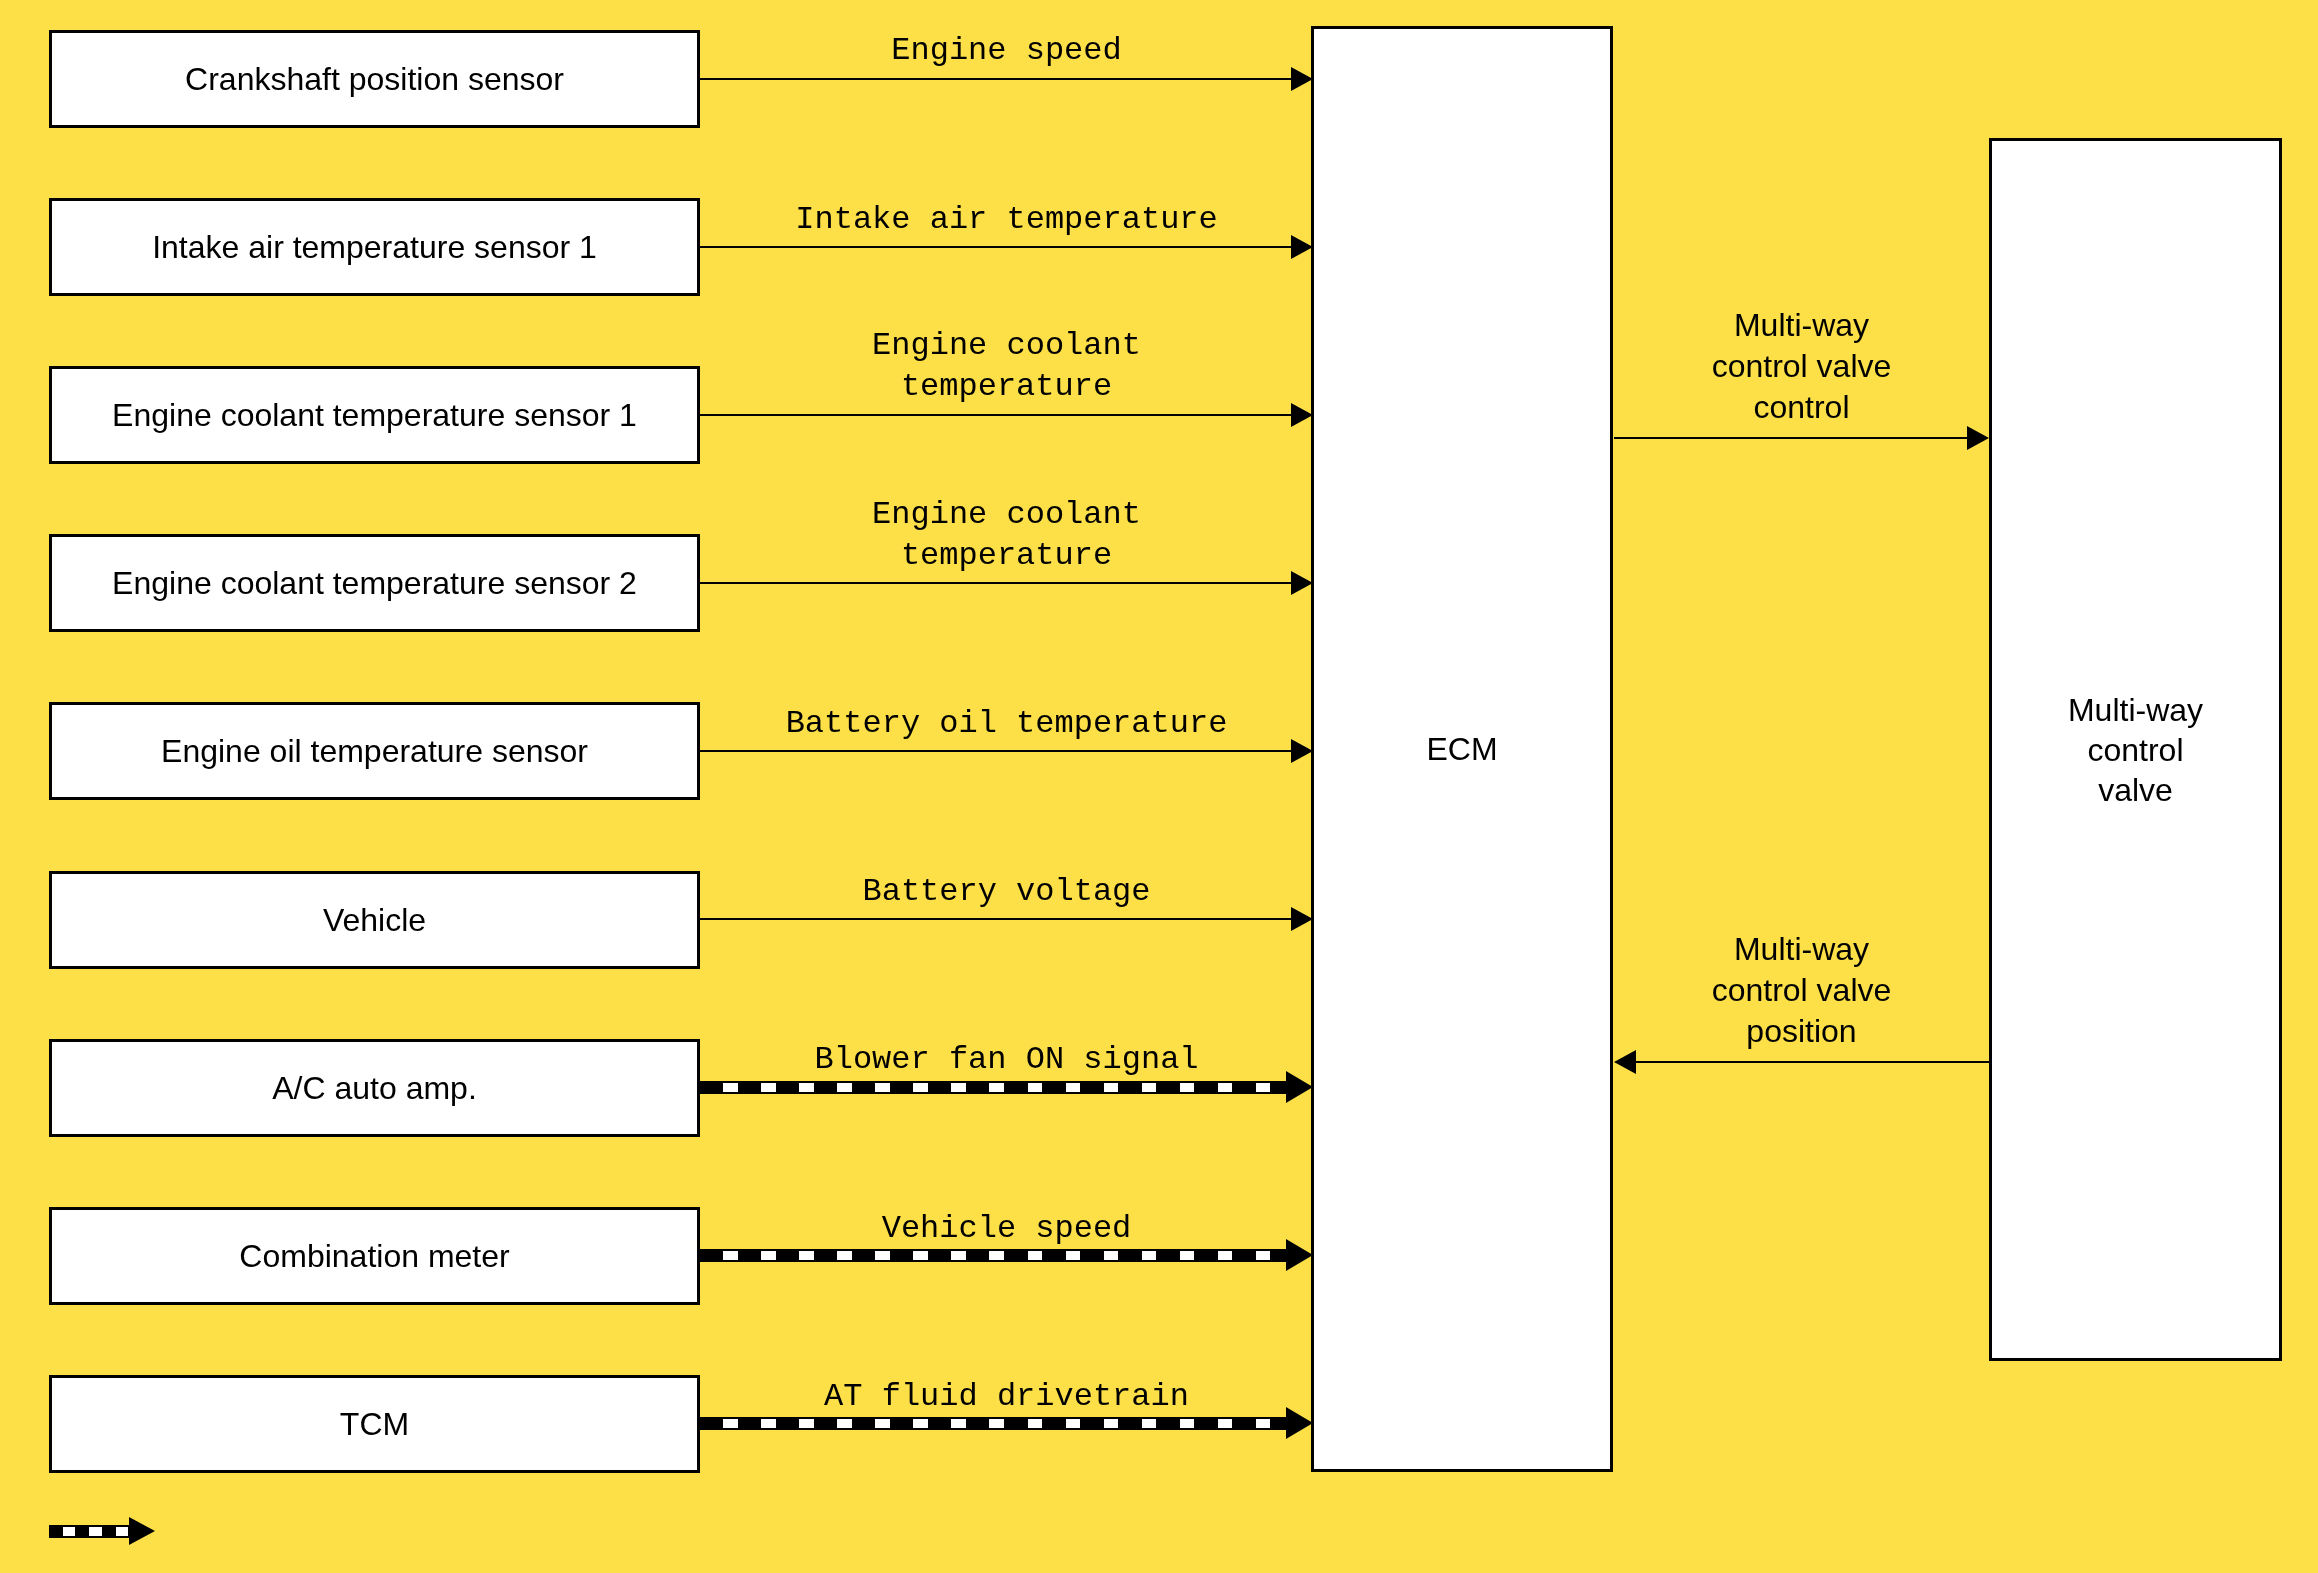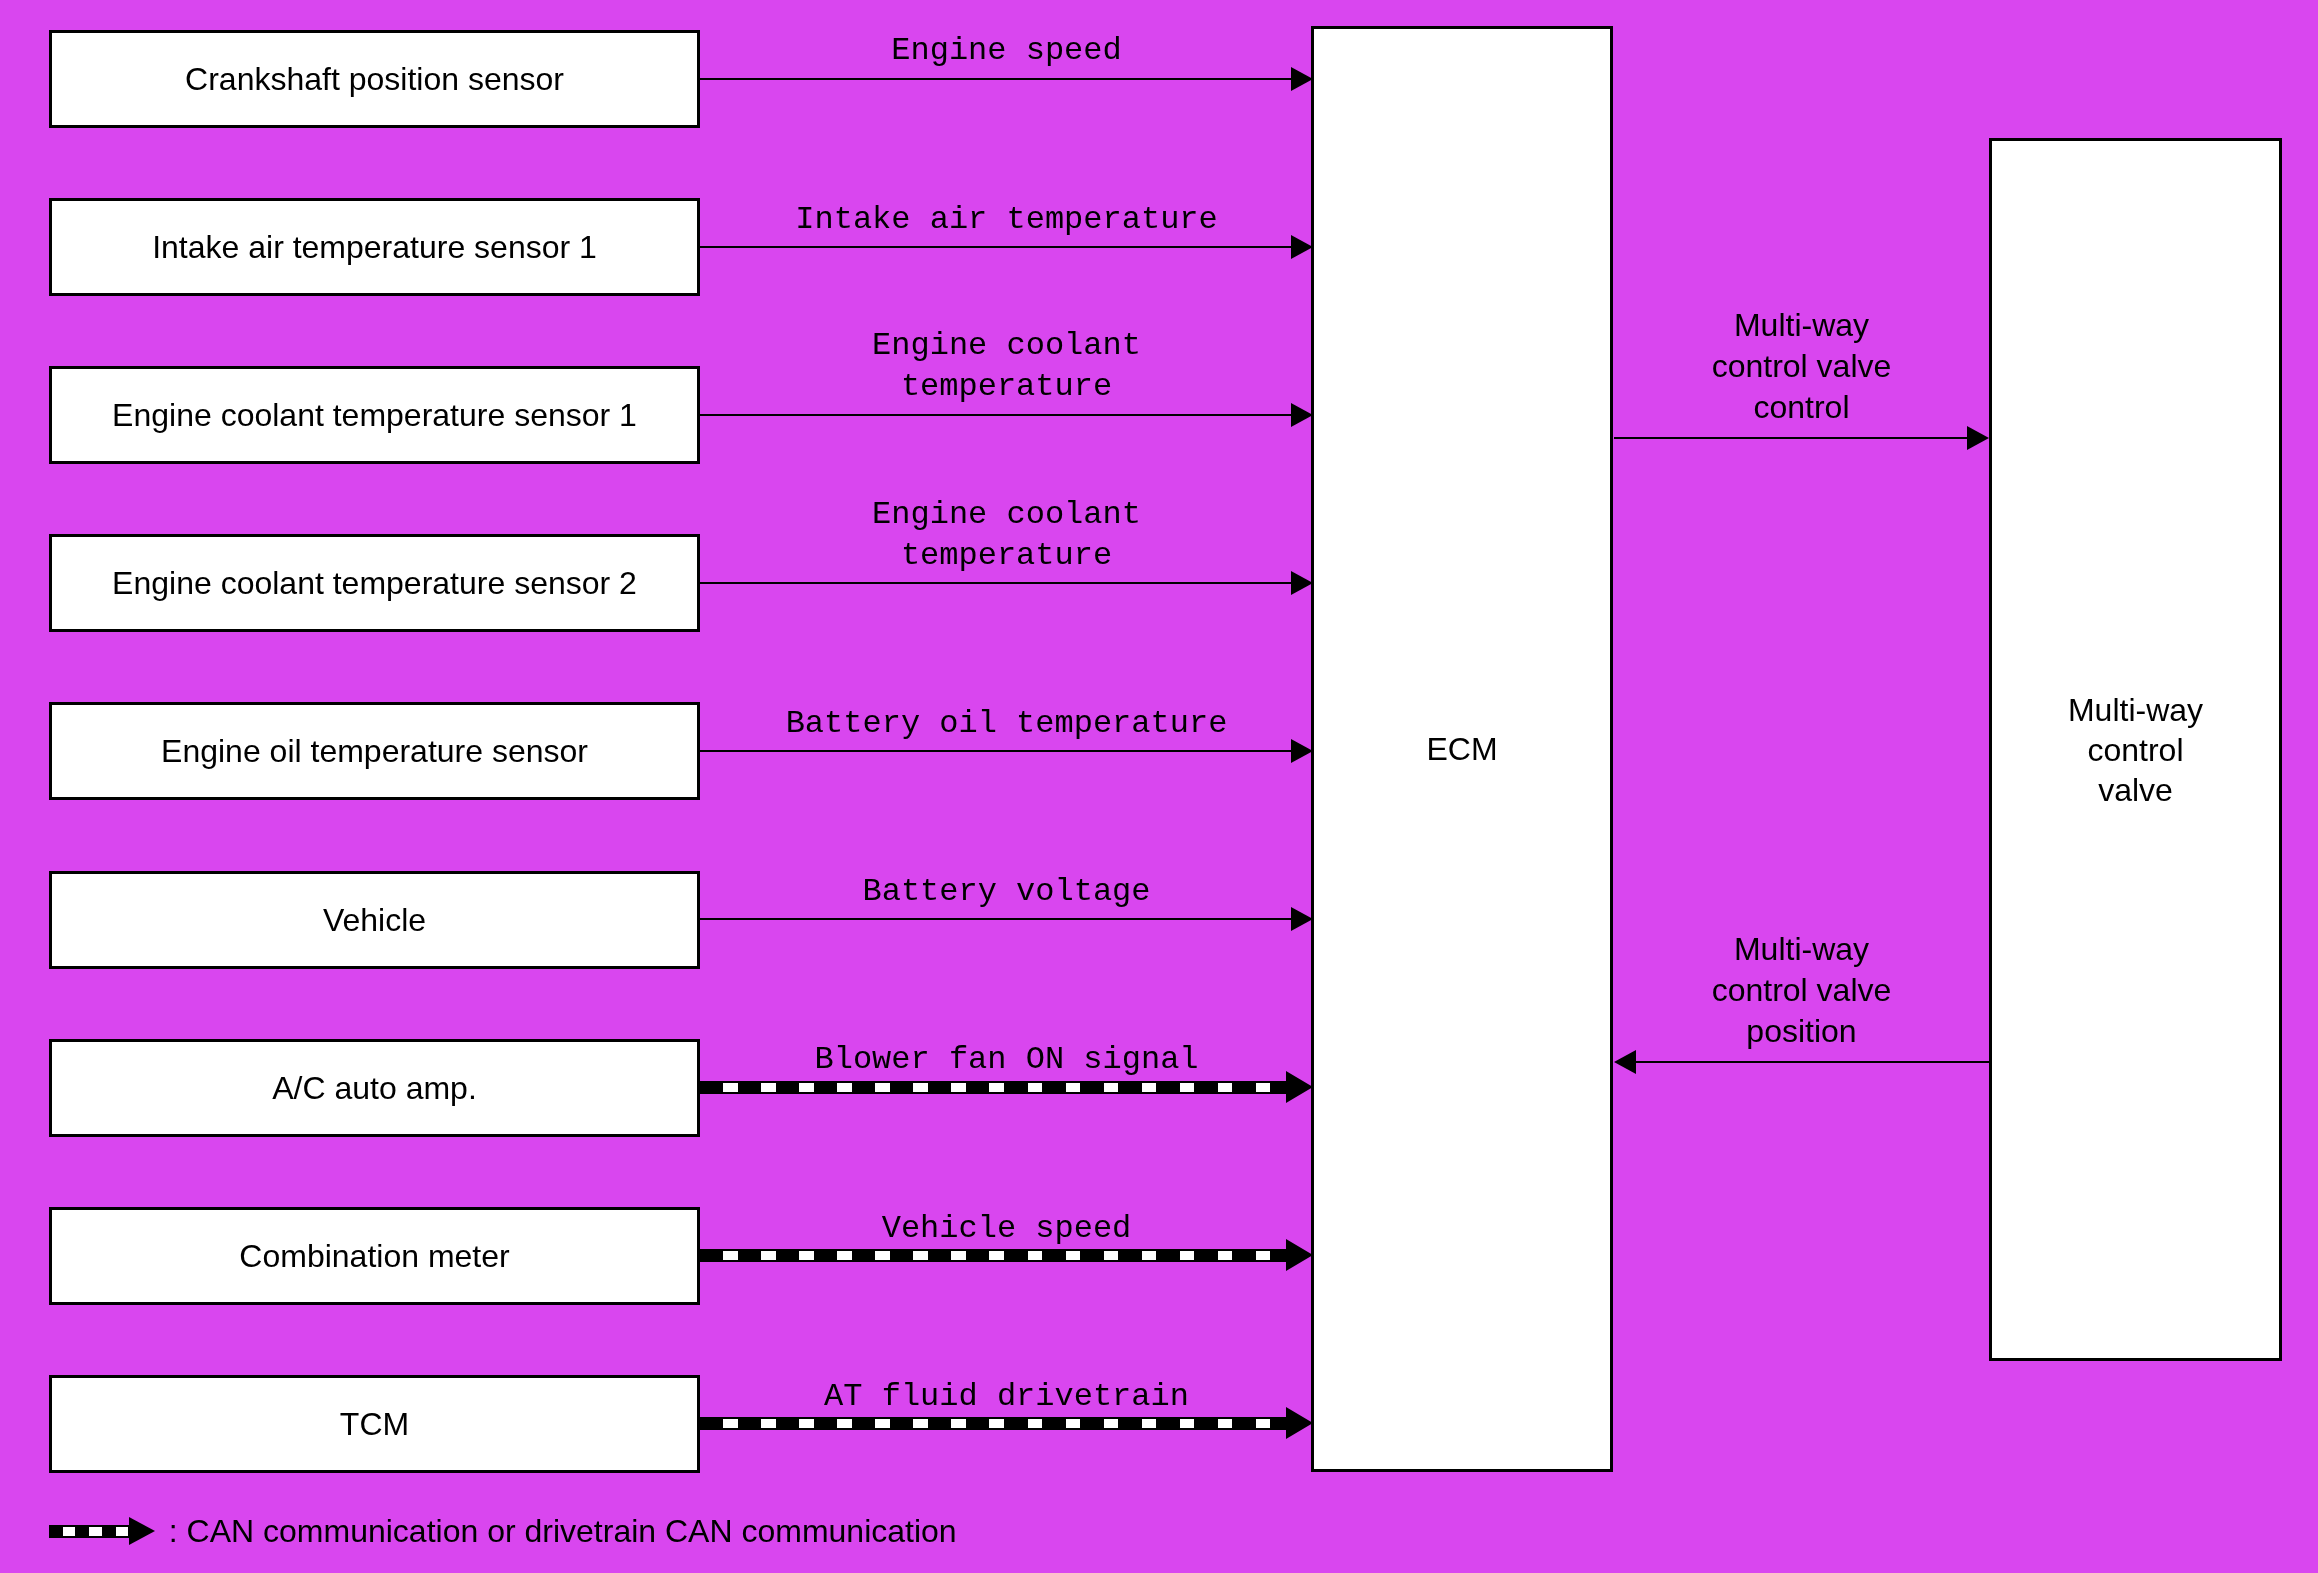--- a/index.html
+++ b/index.html
@@ -1,19 +1,19 @@
 <!DOCTYPE html>
 <html style="font-size:9.2px"><head>
 <meta charset="utf-8">
 <style>
   html,body{margin:0;padding:0;background:#ffffff;}
   #canvas{
     position:relative;
     width:2319px;height:1573px;
-    background:#d946ef;
+    background:#fde047;
     color:#000000;
     font-family:"Liberation Sans", sans-serif;
     overflow:hidden;
   }
   .box{
     position:absolute;
     box-sizing:border-box;
     border:3.4px solid #000000;
     background:#ffffff;
     display:flex;align-items:center;justify-content:center;
@@ -154,17 +154,16 @@
   <div class="arrow-left" style="top:1050px">
     <div class="line"></div>
     <div class="head"></div>
   </div>
 
   <div class="legend">
     <div class="legend-glyph">
       <div class="shaft"></div>
       <div class="head"></div>
     </div>
-    <div class="legend-text">: CAN communication or drivetrain CAN communication</div>
   </div>
 
 </div>
 
 
 </body></html>

